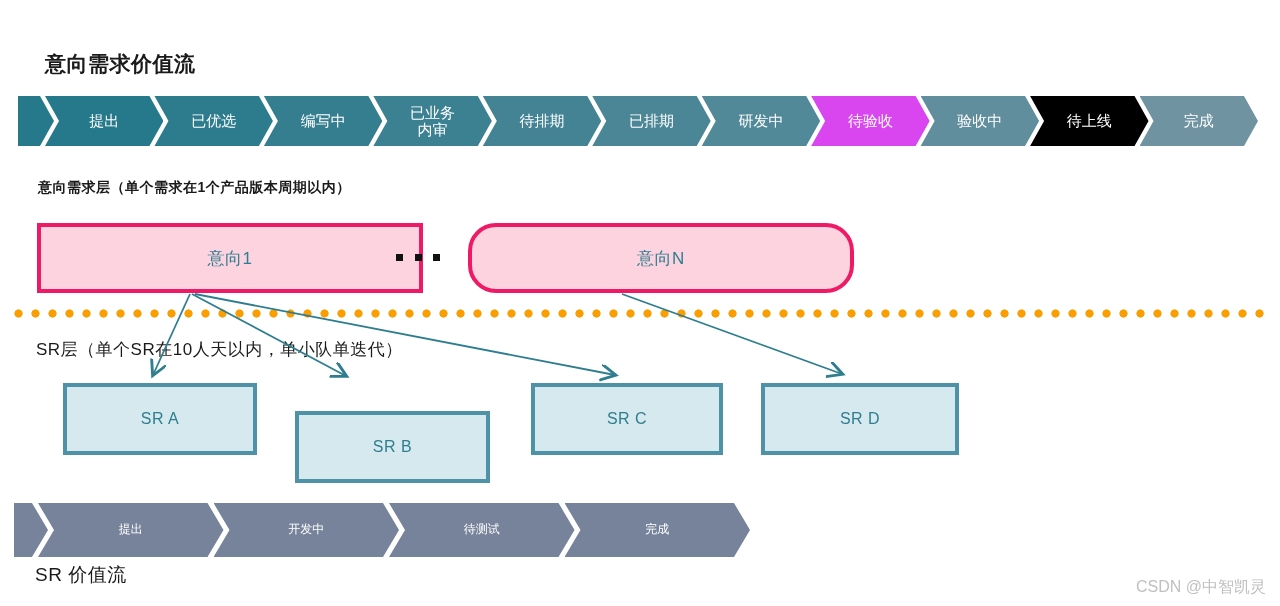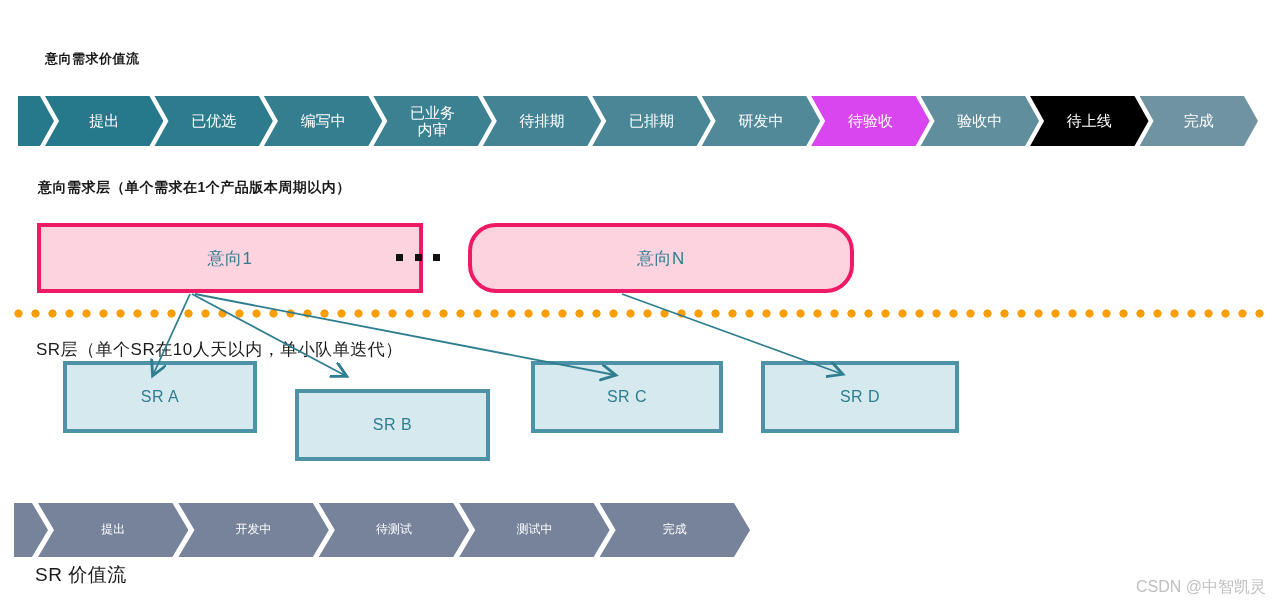--- a/index.html
+++ b/index.html
@@ -4,21 +4,21 @@
 <style>
   html,body{margin:0;padding:0;}
   body{
     width:1280px;height:606px;position:relative;background:#ffffff;
     font-family:"Liberation Sans","DejaVu Sans",sans-serif;
     overflow:hidden;color:#1a1a1a;
   }
   .abs{position:absolute;}
 
   
-  .title-lg{font-size:13px;font-weight:700;letter-spacing:0.5px;}
+  .title-lg{font-size:21px;font-weight:700;letter-spacing:0.5px;}
   .label-bold{font-size:14px;font-weight:700;letter-spacing:0.5px;}
   .label-reg{font-size:17px;font-weight:400;letter-spacing:0.5px;}
   .title-plain{font-size:19px;font-weight:400;letter-spacing:0.5px;}
 
   #intent-title{left:45px;top:50px;}
   #intent-layer-label{left:38px;top:179px;}
   #sr-layer-label{left:36px;top:338px;}
   #sr-title{left:35px;top:562px;}
   #watermark{right:14px;top:577px;font-size:16px;color:#c0c0c0;}
 
@@ -59,21 +59,21 @@
 
   
   #divider{
     left:14px;top:309px;width:1252px;height:9px;
     background:radial-gradient(circle at 4.5px 4.5px,#FB9E02 3.8px,transparent 4.4px);
     background-size:17px 9px;background-repeat:repeat-x;
   }
 
   
   .sr-box{
-    top:361px;height:72px;box-sizing:border-box;
+    top:383px;height:72px;box-sizing:border-box;
     background:#D6E9EE;border:4px solid #4D92A6;
     display:flex;align-items:center;justify-content:center;
     color:#2E7E8F;font-size:16px;letter-spacing:0.5px;
   }
   #sr-box-a{left:63px;width:194px;}
   #sr-box-b{left:295px;width:195px;margin-top:28px;}
   #sr-box-c{left:531px;width:192px;}
   #sr-box-d{left:761px;width:198px;}
 
   
@@ -145,20 +145,19 @@
 <div class="abs flow" id="sr-flow">
   <div class="cap" style="background: rgb(118, 131, 154);"></div>
 
     <div class="chev" style="background: rgb(118, 131, 154);">提出</div>
 
 
     <div class="chev" style="background: rgb(118, 131, 154);">开发中</div>
 
     <div class="chev" style="background: rgb(118, 131, 154);">待测试</div>
 
-    <div class="chev" style="background: rgb(118, 131, 154);">测试中</div>
 
     <div class="chev" style="background: rgb(118, 131, 154);">完成</div>
   </div>
 
 <div class="abs title-plain" id="sr-title">SR 价值流</div>
 
 <div class="abs" id="watermark">CSDN @中智凯灵</div>
 
 </body></html>

